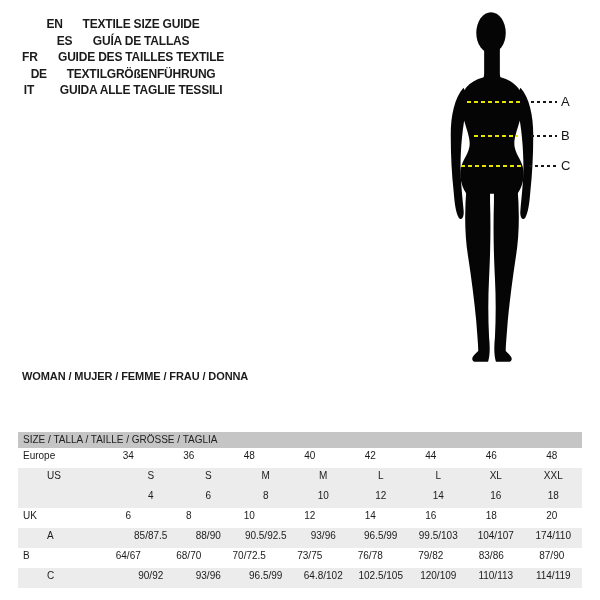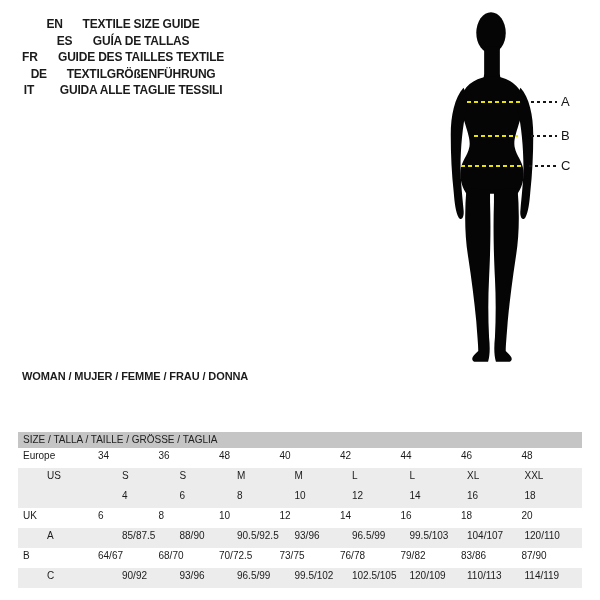--- a/index.html
+++ b/index.html
@@ -28,21 +28,21 @@
   .mlabel.l-a{top:92px;}
   .mlabel.l-b{top:126px;}
   .mlabel.l-c{top:156px;}
   
   #table-title{position:absolute;left:22px;top:370px;font-size:11px;font-weight:bold;letter-spacing:-0.1px;}
   #size-table{position:absolute;left:18px;top:394px;width:564px;font-size:10px;margin-top:38px;}
   #table-header{height:16px;line-height:16px;background:#c5c5c5;padding-left:5px;color:#222;}
   .trow{display:flex;height:20px;line-height:15.5px;}
   .trow.striped{background:#ececec;padding-left:24px;}
   .tlabel{flex:0 0 80px;padding-left:5px;box-sizing:border-box;}
-  .tcell{flex:1;}
+  .tcell{flex:1;text-align:center;}
   
   #legend{position:absolute;left:22px;top:544px;}
   .legend-line{height:17px;line-height:17px;font-size:11px;font-weight:bold;letter-spacing:-0.1px;}
 </style>
 </head>
 <body>
 
 <div id="canvas">
 
   <div id="lang-block">
@@ -192,39 +192,39 @@
         </div>
         <div class="trow striped">
           <div class="tlabel">A</div>
           <div class="tcell">85/87.5</div>
           <div class="tcell">88/90</div>
           <div class="tcell">90.5/92.5</div>
           <div class="tcell">93/96</div>
           <div class="tcell">96.5/99</div>
           <div class="tcell">99.5/103</div>
           <div class="tcell">104/107</div>
-          <div class="tcell">120/110</div>
+          <div class="tcell">174/110</div>
         </div>
         <div class="trow">
           <div class="tlabel">B</div>
           <div class="tcell">64/67</div>
           <div class="tcell">68/70</div>
           <div class="tcell">70/72.5</div>
           <div class="tcell">73/75</div>
           <div class="tcell">76/78</div>
           <div class="tcell">79/82</div>
           <div class="tcell">83/86</div>
           <div class="tcell">87/90</div>
         </div>
         <div class="trow striped">
           <div class="tlabel">C</div>
           <div class="tcell">90/92</div>
           <div class="tcell">93/96</div>
           <div class="tcell">96.5/99</div>
-          <div class="tcell">99.5/102</div>
+          <div class="tcell">64.8/102</div>
           <div class="tcell">102.5/105</div>
           <div class="tcell">120/109</div>
           <div class="tcell">110/113</div>
           <div class="tcell">114/119</div>
         </div>
       </div>
   </div>
 
 
 </div>

